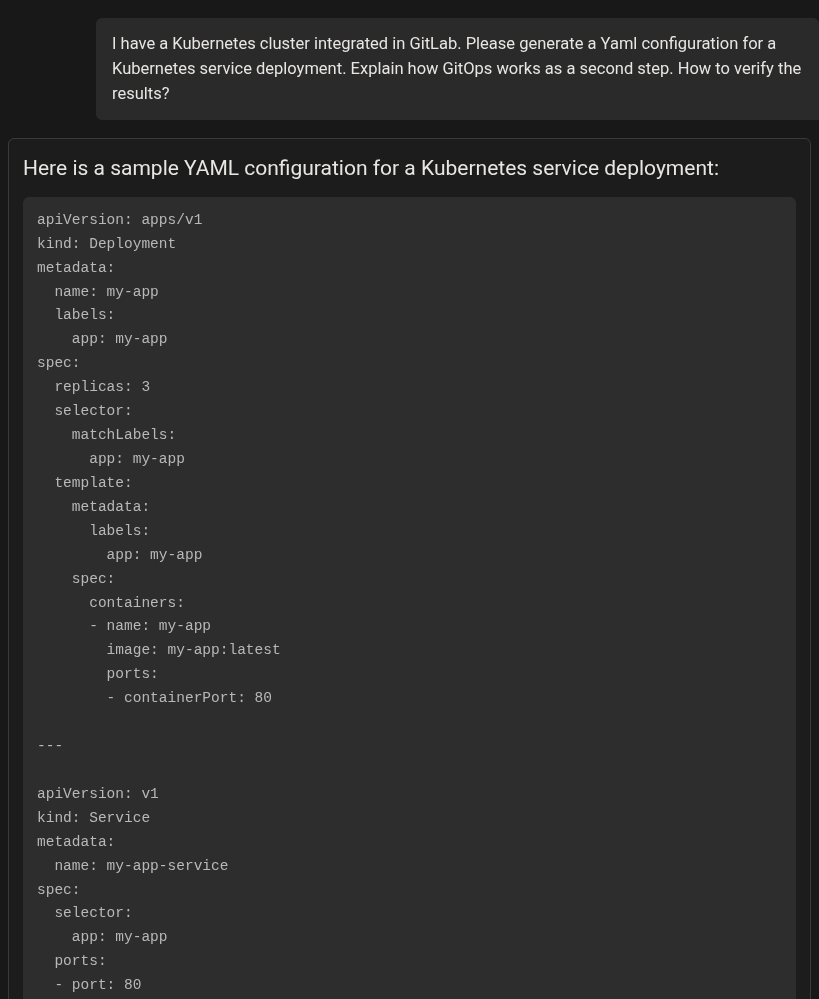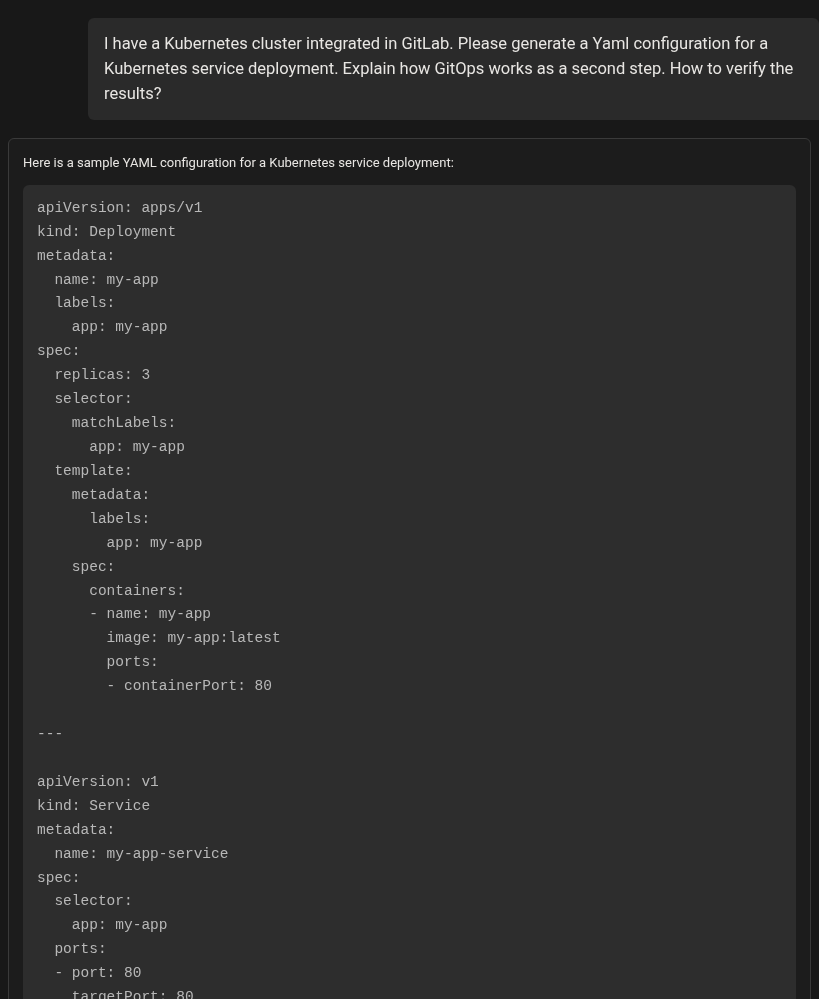--- a/index.html
+++ b/index.html
@@ -18,31 +18,31 @@
     .user-message-container {
       padding: 18px 0 18px 88px;
     }
     .user-message {
       background-color: #2a2a2a;
       border-radius: 6px 6px 0 6px;
       padding: 14px 16px;
       font-size: 16.5px;
       line-height: 1.5;
       color: #e8e6e3;
-      margin-left: 0;
+      margin-left: 8px;
     }
     .assistant-container {
       margin: 0 8px;
       border: 1px solid #3a3a3a;
       border-radius: 6px;
       padding: 14px 14px 0 14px;
       background-color: #1c1c1c;
     }
     .assistant-intro {
-      font-size: 13px;
+      font-size: 21px;
       line-height: 1.5;
       color: #e8e6e3;
       margin-bottom: 12px;
     }
     .code-block {
       background-color: #2d2d2d;
       border-radius: 6px;
       padding: 12px 14px;
       overflow: hidden;
     }

